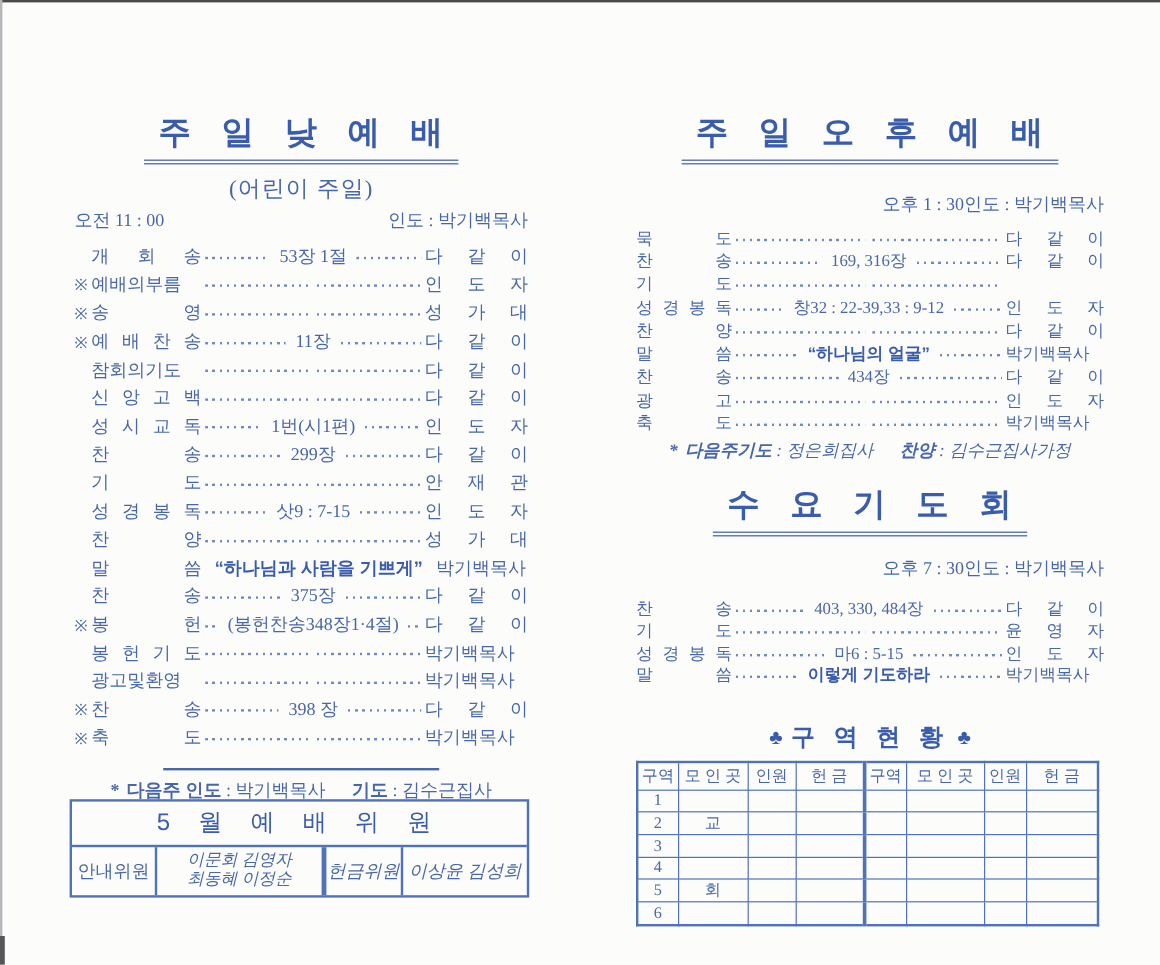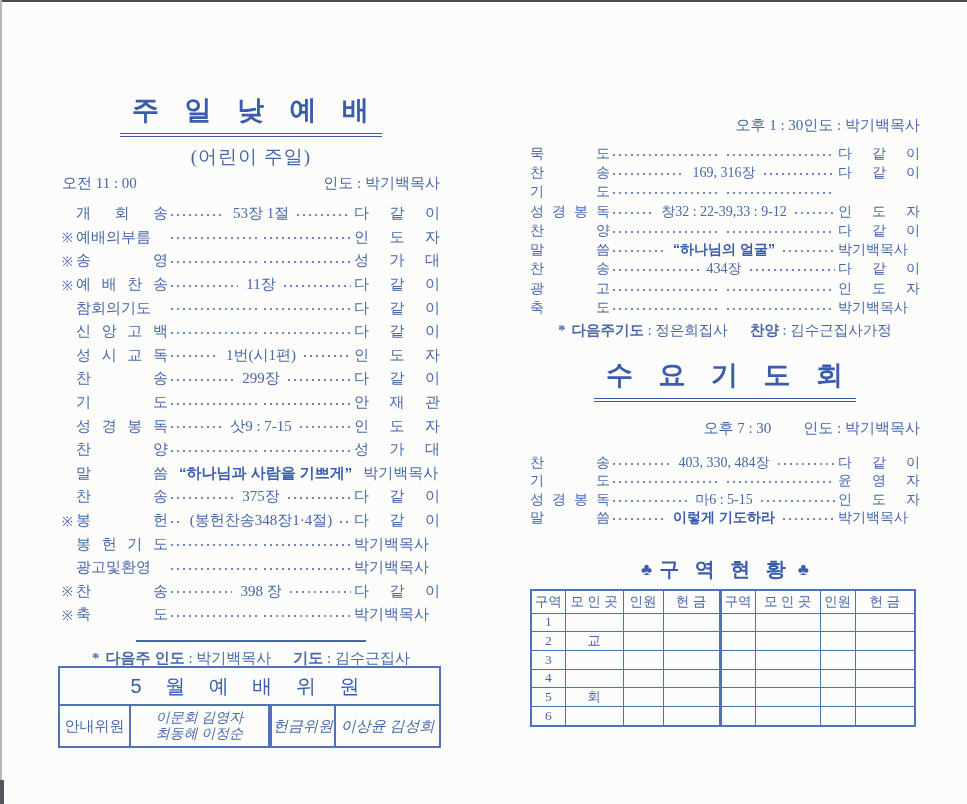--- a/index.html
+++ b/index.html
@@ -45,21 +45,21 @@
   .ctr:empty { display:none; }
   .per { flex:none; width:86px; text-align:justify; text-align-last:justify; }
   .col-right .per { width:82px; }
   .em { font-family:"Liberation Sans","DejaVu Sans",sans-serif; font-weight:bold; color:var(--ink-strong); }
 
   .next-rule { width:230px; margin:13px auto 0; border-top:2px solid var(--ink); }
   .svc-footer { text-align:center; margin-top:7px; font-size:15px; white-space:nowrap; }
   .fk { font-family:"Liberation Sans","DejaVu Sans",sans-serif; font-weight:bold; }
   .fk2 { margin-left:22px; }
   .fmark { margin-right:6px; font-weight:bold; }
-  .col-right .svc-footer { margin-top:3px; font-size:14.5px; }
+  .col-right .svc-footer { margin-top:3px; font-size:14.5px;font-style:italic; }
 
   
   .committee { position:absolute; left:58px; top:666px; width:379px; border:2px solid var(--border); }
   .c-title { height:36px; line-height:36px; text-align:center; border-bottom:2px solid var(--border);
              font-family:"Liberation Sans","DejaVu Sans",sans-serif; font-weight:normal;
              font-size:20px; letter-spacing:9px; color:var(--ink-strong); }
   .c-row { display:grid; grid-template-columns:69px 139px 66px 1fr; height:40px; }
   .c-cell { display:flex; flex-direction:column; justify-content:center; align-items:center; font-size:15px; }
   .c-cell + .c-cell { border-left:2px solid var(--border);font-style:italic; }
   .c-cell.thick { border-left:4px solid var(--border); }
@@ -273,20 +273,23 @@
       <div class="c-cell c-names">
         <span>이문회 김영자</span>
         <span>최동혜 이정순</span>
       </div>
       <div class="c-cell thick">헌금위원</div>
       <div class="c-cell">이상윤 김성희</div>
     </div>
   </div>
 
   <div class="col col-right">
+    <div class="sec-head">
+      <span class="sec-title">주 일 오 후 예 배</span>
+    </div>
     <div class="meta-row">
       <span>오후 1 : 30</span>
       <span>인도 : 박기백목사</span>
     </div>
     <div class="svc">
 
         <div class="row">
           <span class="lbl">묵 도</span>
           <span class="dots"></span>
 
@@ -360,21 +363,21 @@
       </div>
     <div class="svc-footer">
       <span class="fmark">*</span><span class="fk">다음주기도</span>
       <span>: 정은희집사</span><span class="fk fk2">찬양</span>
       <span>: 김수근집사가정</span>
     </div>
 
     <div class="sec-head" style="margin-top:17px;">
       <span class="sec-title">수 요 기 도 회</span>
     </div>
-    <div class="meta-row" style="margin-top:17px;gap:32px;">
+    <div class="meta-row" style="margin-top:17px;">
       <span>오후 7 : 30</span>
       <span>인도 : 박기백목사</span>
     </div>
     <div class="svc svc-wed" style="margin-top:16px;">
 
         <div class="row">
           <span class="lbl">찬 송</span>
           <span class="dots"></span>
           <span class="ctr">403, 330, 484장</span>
           <span class="dots"></span>

